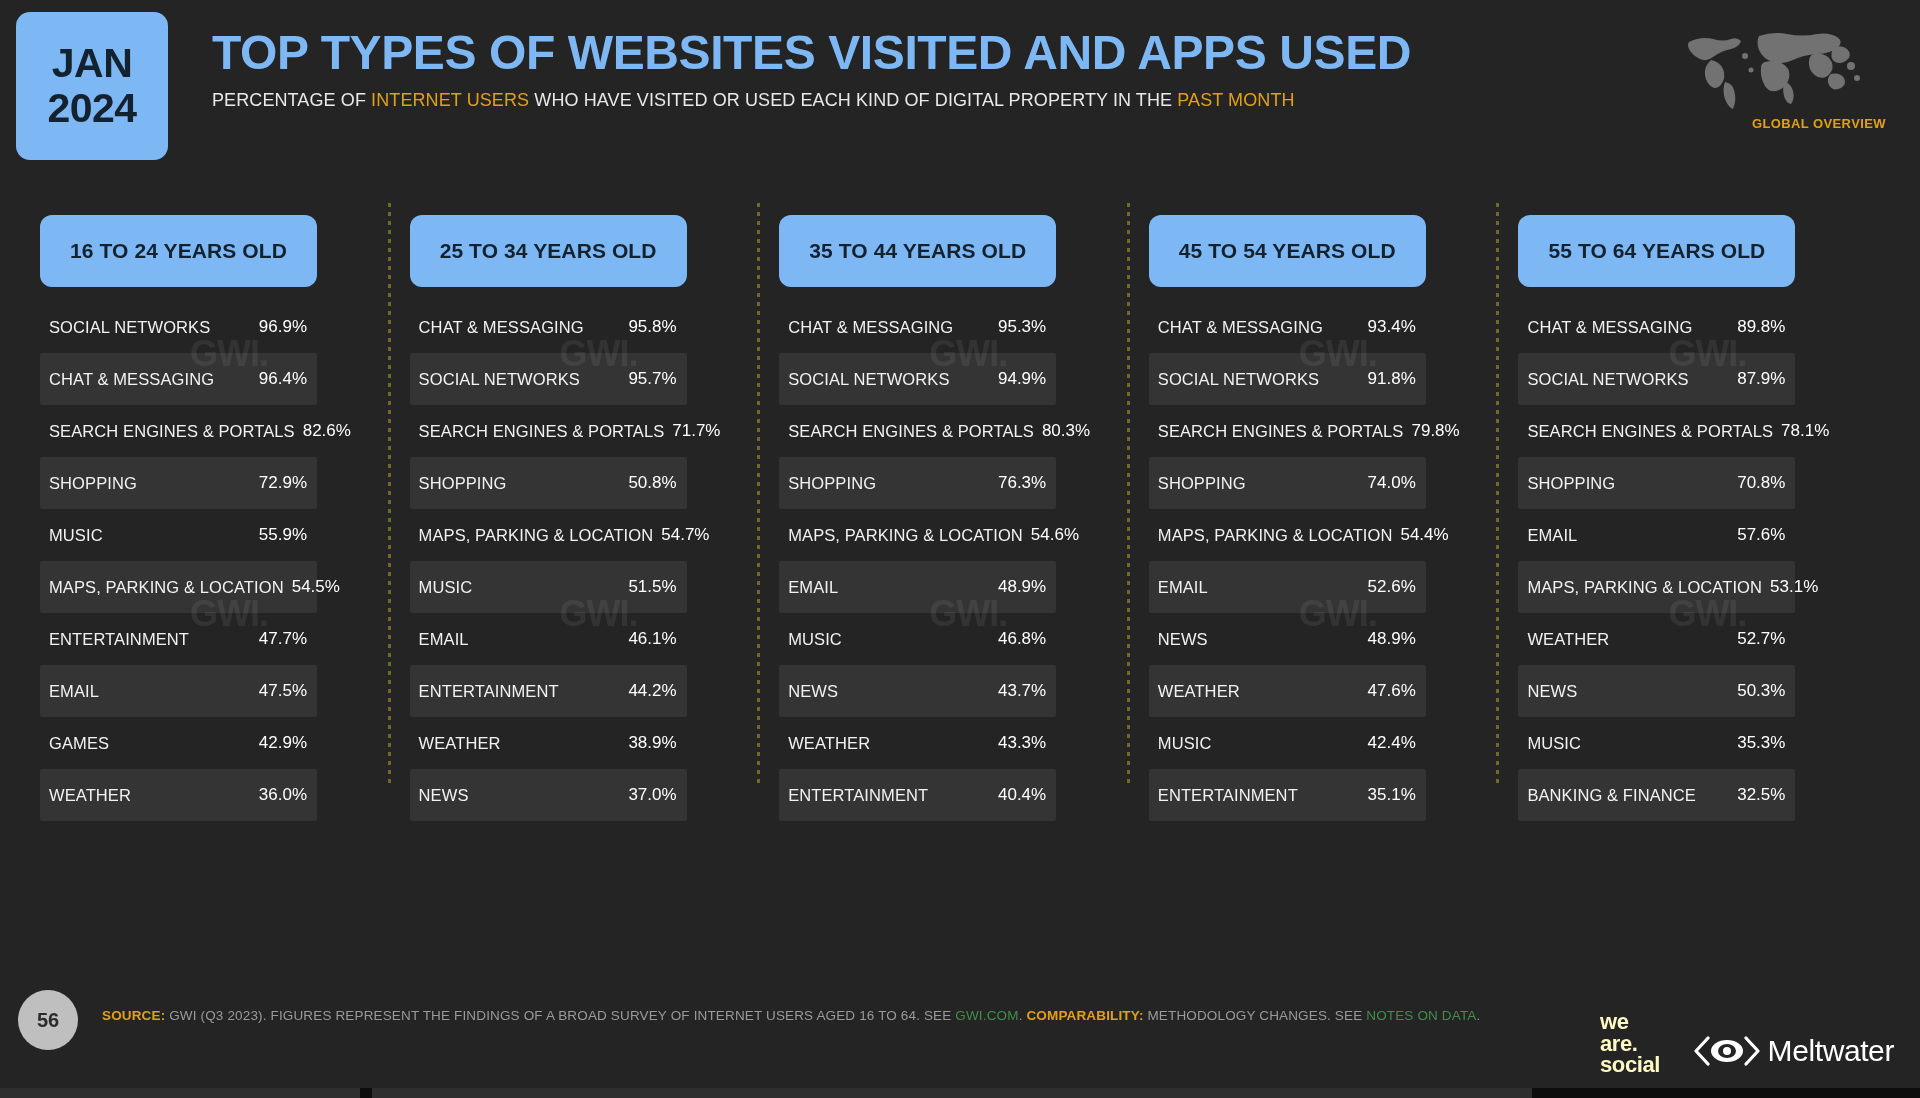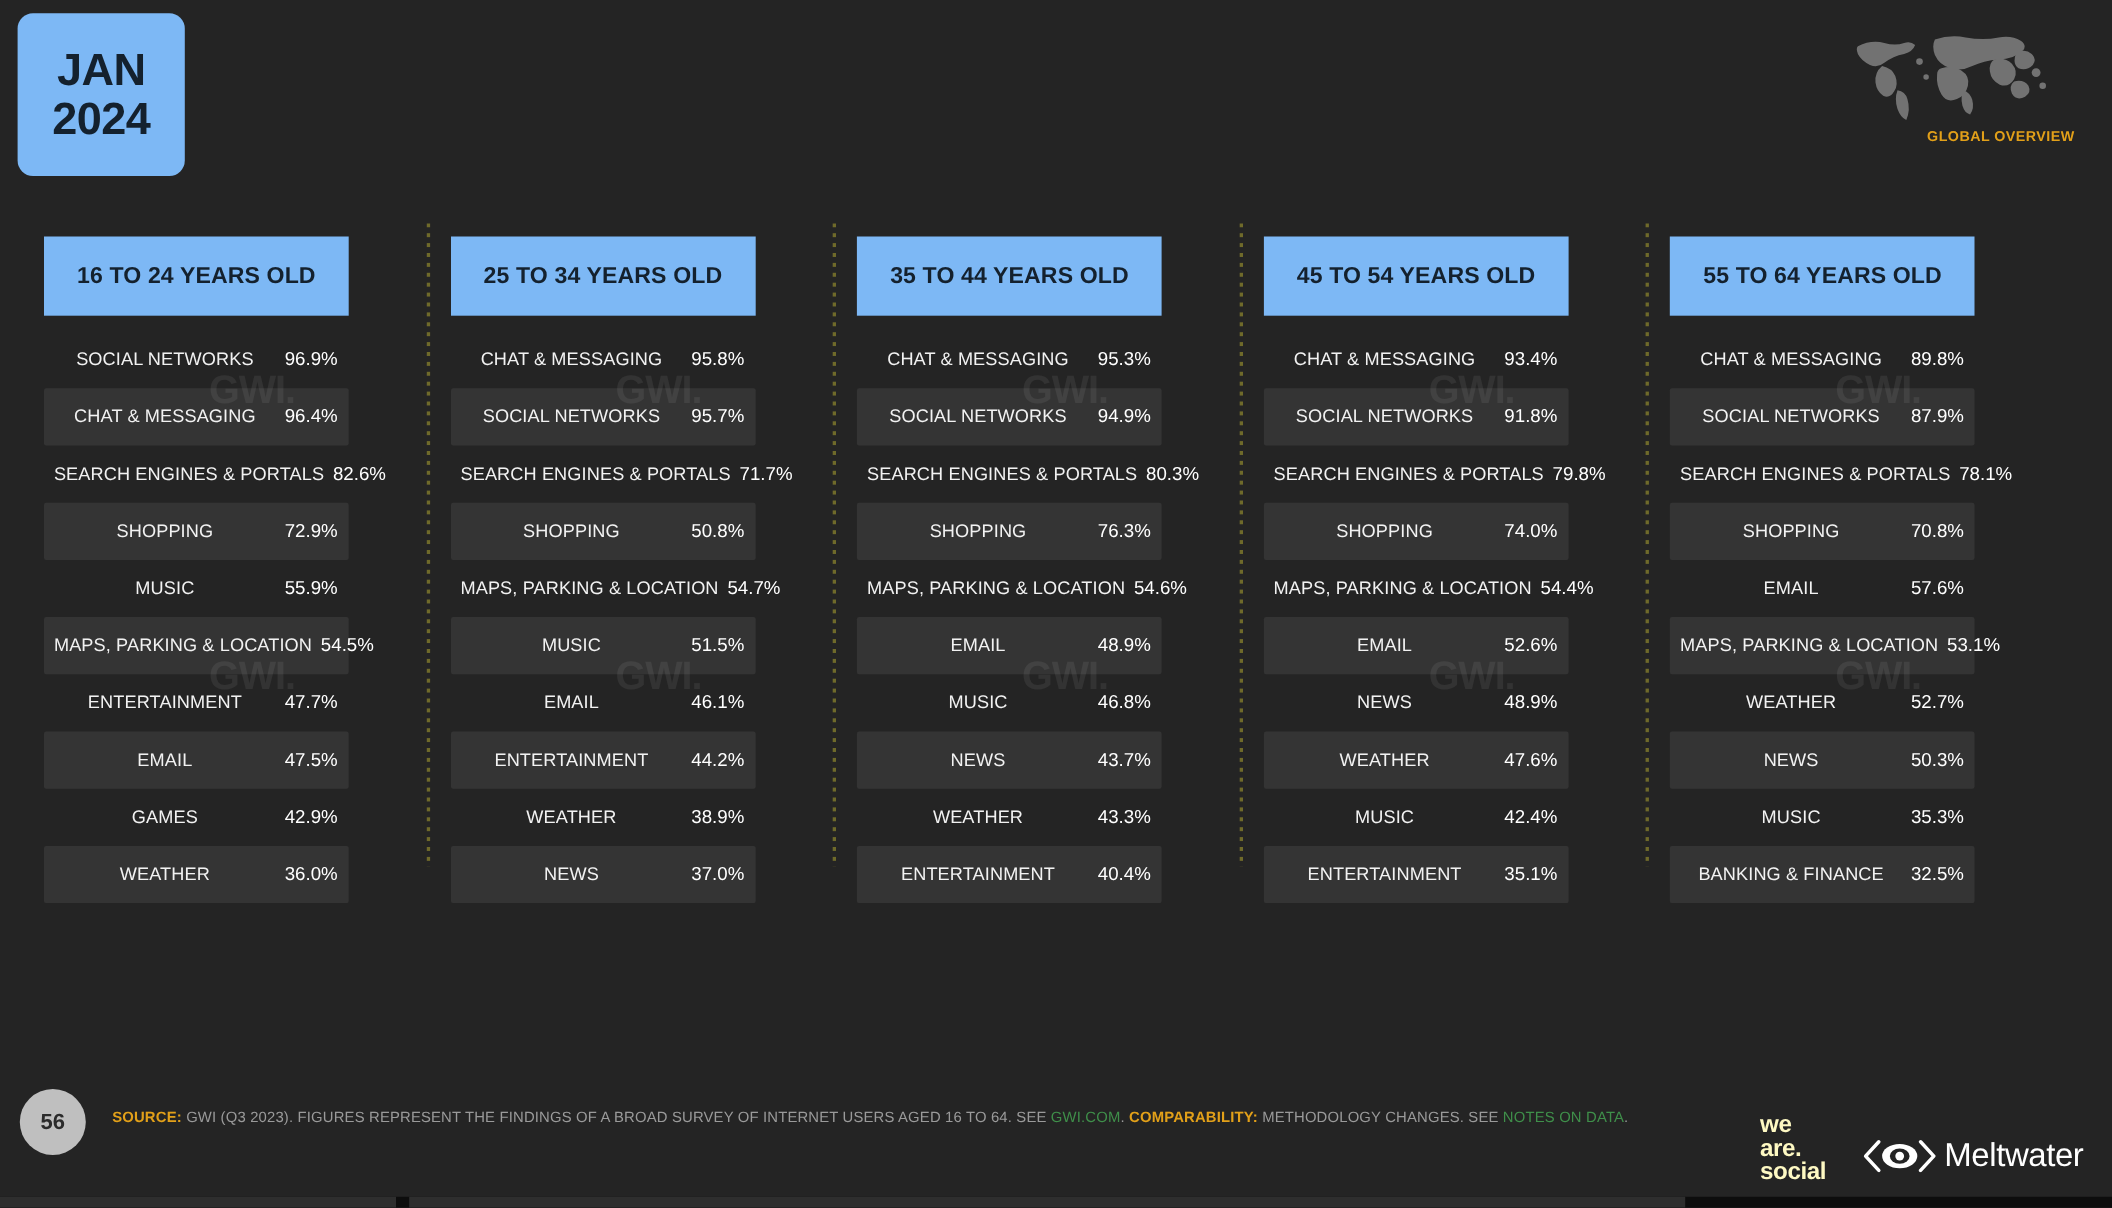--- a/index.html
+++ b/index.html
@@ -83,21 +83,21 @@
     left: -22px; top: -12px;
     width: 3px; height: 585px;
     background-image: linear-gradient(to bottom, #6f6a2a 0 4px, transparent 4px 9px);
     background-size: 3px 9px;
   }
   .col { width: 277px; }
 
   .col-head {
     height: 72px;
     background: #7db8f5;
-    border-radius: 0;
+    border-radius: 12px;
     display: flex; align-items: center; justify-content: center;
     margin-bottom: 14px;
   }
   .col-head span {
     color: #14212e;
     font-size: 21px;
     font-weight: 800;
     letter-spacing: 0.1px;
   }
 
@@ -108,21 +108,20 @@
     padding: 0 10px 0 9px;
     border-radius: 2px;
   }
   .row.alt { background: #343434; }
   .row .label {
     color: #f2f2f2;
     font-size: 16.5px;
     letter-spacing: 0.1px;
     white-space: nowrap;
     flex: 1 1 auto;
-    text-align: center;
   }
   .row .value {
     color: #ffffff;
     font-size: 17px;
     white-space: nowrap;
     text-align: right;
     flex: 0 0 auto;
     padding-left: 8px;
   }
 
@@ -182,20 +181,24 @@
 <body>
 
 <div class="slide">
 
   <div class="header">
     <div class="date-badge">
       <div class="m">JAN</div>
       <div class="y">2024</div>
     </div>
 
+    <div class="title-block">
+      <div class="main-title">TOP TYPES OF WEBSITES VISITED AND APPS USED</div>
+      <div class="subtitle"><span>PERCENTAGE OF </span><span class="hl">INTERNET USERS</span><span> WHO HAVE VISITED OR USED EACH KIND OF DIGITAL PROPERTY IN THE </span><span class="hl">PAST MONTH</span></div>
+    </div>
 
     <div class="globe-wrap">
       <svg width="190" height="84" viewBox="0 0 190 84">
         <g fill="#b3b3b3">
           <path d="M8 16 q12 -6 24 -3 q10 3 18 0 q6 -2 10 2 q-2 6 -10 8 q-10 2 -18 8 q-6 5 -13 2 q-8 -4 -11 -10 q-2 -5 0 -7z"></path>
           <path d="M30 34 q9 2 12 9 q3 8 -1 14 q-4 7 -10 4 q-6 -4 -7 -12 q-1 -9 6 -15z"></path>
           <path d="M44 56 q7 1 9 8 q3 10 -1 19 q-5 -2 -8 -10 q-3 -9 0 -17z"></path>
           <path d="M78 10 q14 -5 28 -2 q16 3 30 0 q12 -2 20 3 q6 4 2 9 q-8 8 -22 8 q-14 1 -24 6 q-10 5 -20 2 q-10 -3 -14 -12 q-3 -8 0 -14z"></path>
           <path d="M84 36 q10 -3 18 2 q8 5 6 14 q-2 9 -10 12 q-9 4 -14 -4 q-5 -9 -4 -18 q0 -5 4 -6z"></path>
           <path d="M104 56 q6 2 8 9 q2 8 -2 13 q-5 -1 -7 -8 q-2 -8 1 -14z"></path>

